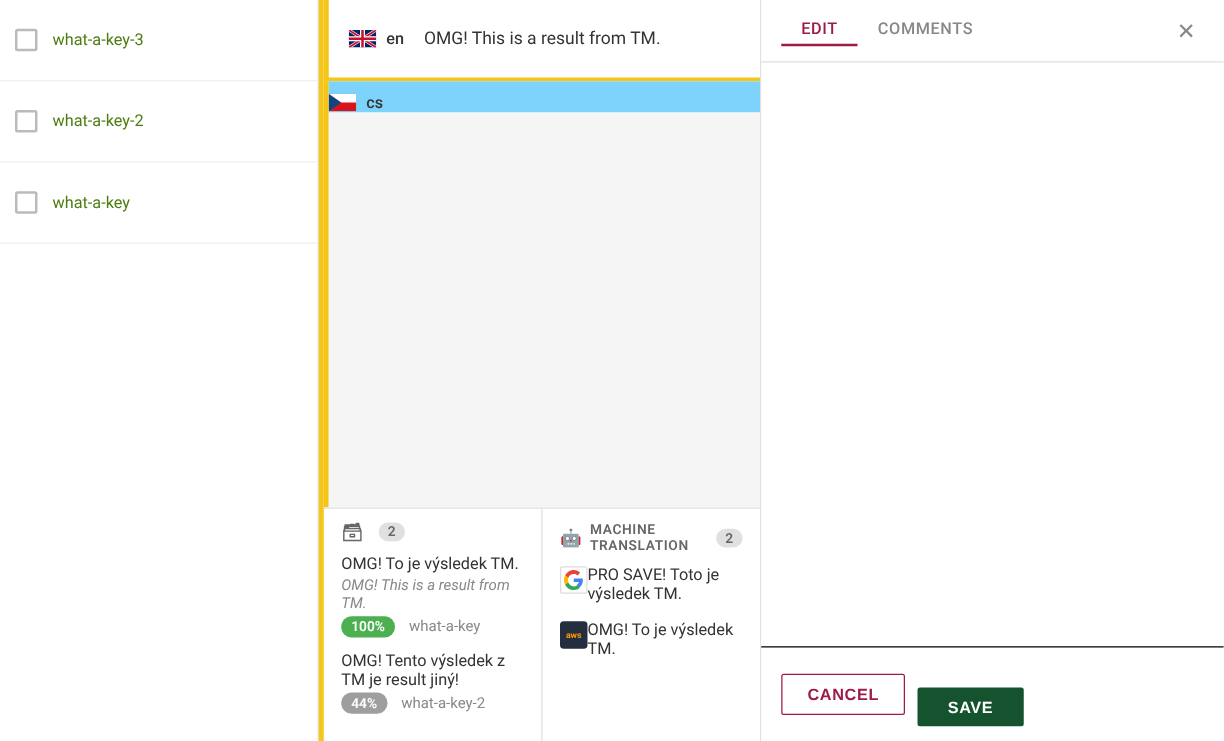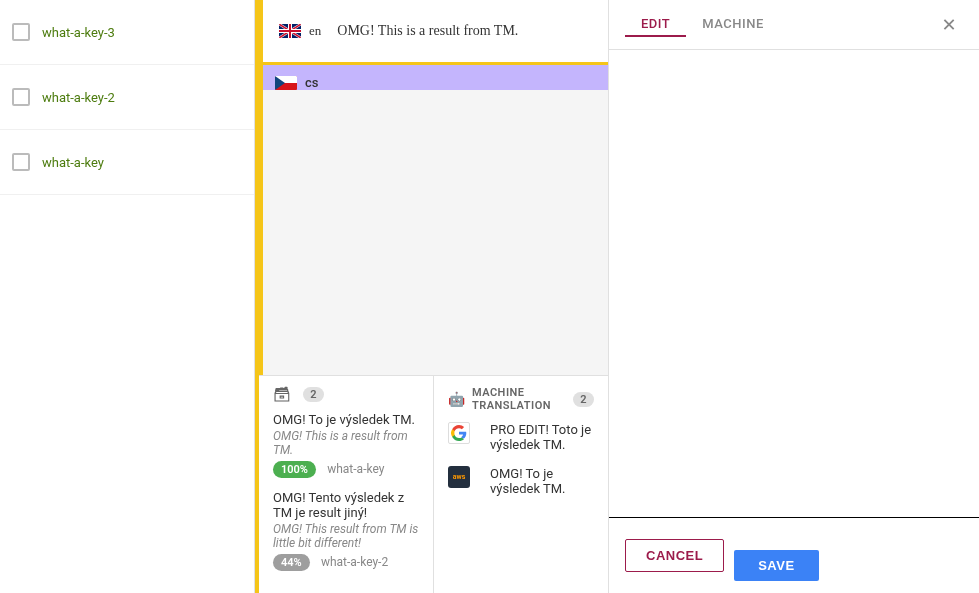--- a/index.html
+++ b/index.html
@@ -36,41 +36,41 @@
 
     .tm-item { margin-bottom: 12px; }
     .tm-item-source { font-size: 13px; color: #333; margin-bottom: 2px; }
     .tm-item-original { font-size: 12px; color: #888; font-style: italic; margin-bottom: 4px; }
     .tm-badge { display: inline-block; border-radius: 12px; padding: 2px 8px; font-size: 11px; font-weight: 600; color: #fff; }
     .tm-badge.green { background: #4caf50; }
     .tm-badge.gray { background: #9e9e9e; }
     .tm-key { font-size: 12px; color: #888; margin-left: 8px; }
 
     .mt-item { display: flex; align-items: flex-start; margin-bottom: 14px; }
-    .mt-provider-icon { width: 22px; height: 22px; margin-right: 20px; flex-shrink: 0; border-radius: 2px; display: flex; align-items: center; justify-content: center; font-size: 10px; font-weight: bold; }
+    .mt-provider-icon { width: 22px; height: 22px; margin-right: 0; flex-shrink: 0; border-radius: 2px; display: flex; align-items: center; justify-content: center; font-size: 10px; font-weight: bold; }
     .google-icon { background: #fff; border: 1px solid #ddd; }
     .aws-icon { background: #232f3e; color: #ff9900; font-size: 8px; border-radius: 3px; }
     .mt-text { font-size: 13px; color: #333; }
 
     
     .right-panel { width: 370px; flex-shrink: 0; display: flex; flex-direction: column; background: #fff; position: relative; }
 
     .panel-tabs { display: flex; align-items: center; border-bottom: 1px solid #e0e0e0; padding: 12px 16px; height: 50px; flex-shrink: 0; }
     .panel-tab { font-size: 13px; font-weight: 500; color: #888; padding: 0 16px; height: 100%; display: flex; align-items: center; cursor: pointer; border-bottom: 2px solid transparent; letter-spacing: 0.5px; }
     .panel-tab.active { color: #9c1b4b; border-bottom: 2px solid #9c1b4b; }
     .panel-close { margin-left: auto; width: 28px; height: 28px; display: flex; align-items: center; justify-content: center; cursor: pointer; color: #888; font-size: 18px; }
 
     .panel-content { flex: 1; padding: 16px; overflow-y: auto; }
 
     .action-buttons { display: flex; align-items: center; padding: 12px 16px; border-top: 1px solid #000000; gap: 10px; flex-shrink: 0; }
     .btn-cancel { border: 1px solid #9c1b4b; color: #9c1b4b; background: #fff; padding: 8px 20px; font-size: 13px; font-weight: 600; cursor: pointer; border-radius: 2px; letter-spacing: 0.5px; }
-    .btn-save { background: #3b82f6; color: #fff; border: none; padding: 8px 24px; font-size: 13px; font-weight: 600; cursor: pointer; border-radius: 2px; letter-spacing: 0.5px; margin-top: 20px; }
+    .btn-save { background: #14532d; color: #fff; border: none; padding: 8px 24px; font-size: 13px; font-weight: 600; cursor: pointer; border-radius: 2px; letter-spacing: 0.5px; margin-top: 20px; }
 
     
-    .source-row { border-left: 4px solid #f5c518; font-family: Liberation Serif, serif; }
+    .source-row { border-left: 4px solid #f5c518; }
     .target-row-wrapper { border-left: 4px solid #f5c518; display: flex; flex-direction: column; flex: 1; }
 
     .divider-yellow { width: 4px; background: #f5c518; flex-shrink: 0; }
   </style>
 </head>
 <body>
 
 <div class="app-container">
   <div class="main-layout">
 
@@ -104,21 +104,21 @@
           <rect x="9" y="0" width="4" height="14" fill="#fff"></rect>
           <rect x="0" y="5" width="22" height="4" fill="#fff"></rect>
           <rect x="10" y="0" width="2" height="14" fill="#C8102E"></rect>
           <rect x="0" y="6" width="22" height="2" fill="#C8102E"></rect>
         </svg>
         <span class="lang-code">en</span>
         <span class="source-text">OMG! This is a result from TM.</span>
       </div>
 
       <div class="target-row-wrapper">
-        <div style="display:flex;align-items:center;padding:10px 12px 0;background:#c4b5fd;">
+        <div style="display:flex;padding:10px 0 0;background:#7dd3fc;">
 
           <svg width="22" height="14" viewBox="0 0 22 14" style="margin-right:8px;flex-shrink:0;border-radius:1px;" xmlns="http://www.w3.org/2000/svg">
             <rect width="22" height="14" fill="#D7141A"></rect>
             <rect width="22" height="7" fill="#fff"></rect>
             <polygon points="0,0 10,7 0,14" fill="#11457E"></polygon>
           </svg>
           <span class="lang-code">cs</span>
         </div>
         <textarea class="target-editor" style="flex: 1 1 0%; min-height: 200px; border: none; outline: none; resize: none; font-size: 14px; background: rgb(245, 245, 245); padding: 8px 16px;"></textarea>
       </div>
@@ -134,21 +134,20 @@
 
             <div class="tm-item">
               <div class="tm-item-source">OMG! To je výsledek TM.</div>
               <div class="tm-item-original">OMG! This is a result from TM.</div>
               <span class="tm-badge green">100%</span>
               <span class="tm-key">what-a-key</span>
             </div>
 
             <div class="tm-item">
               <div class="tm-item-source">OMG! Tento výsledek z TM je result jiný!</div>
-              <div class="tm-item-original">OMG! This result from TM is little bit different!</div>
               <span class="tm-badge gray">44%</span>
               <span class="tm-key">what-a-key-2</span>
             </div>
           </div>
 
           <div class="suggestion-col">
             <div class="section-header">
               <span style="margin-right:6px;font-size:14px;">🤖</span>
               <span>MACHINE TRANSLATION</span>
               <span class="section-badge">2</span>
@@ -156,37 +155,37 @@
 
             <div class="mt-item">
               <div class="mt-provider-icon google-icon">
                 <svg width="16" height="16" viewBox="0 0 16 16" xmlns="http://www.w3.org/2000/svg">
                   <path d="M15.3 8.2c0-.5-.1-1-.2-1.5H8v2.9h4.1c-.2.9-.7 1.7-1.5 2.2v1.8h2.4c1.4-1.3 2.3-3.2 2.3-5.4z" fill="#4285F4"></path>
                   <path d="M8 16c2 0 3.7-.7 5-1.8l-2.4-1.8c-.7.4-1.6.7-2.6.7-2 0-3.7-1.3-4.3-3.1H1.2v1.9C2.5 14.2 5.1 16 8 16z" fill="#34A853"></path>
                   <path d="M3.7 9.9c-.2-.5-.3-1-.3-1.9s.1-1.3.3-1.9V4.2H1.2C.4 5.5 0 7 0 8s.4 2.5 1.2 3.8l2.5-1.9z" fill="#FBBC05"></path>
                   <path d="M8 3.2c1.1 0 2.1.4 2.9 1.1l2.2-2.2C11.7.8 10 0 8 0 5.1 0 2.5 1.8 1.2 4.2l2.5 1.9c.6-1.8 2.3-2.9 4.3-2.9z" fill="#EA4335"></path>
                 </svg>
               </div>
-              <span class="mt-text">PRO EDIT! Toto je výsledek TM.</span>
+              <span class="mt-text">PRO SAVE! Toto je výsledek TM.</span>
             </div>
 
             <div class="mt-item">
               <div class="mt-provider-icon aws-icon" style="font-size:7px;font-weight:bold;color:#ff9900;">aws</div>
               <span class="mt-text">OMG! To je výsledek TM.</span>
             </div>
           </div>
 
         </div>
       </div>
     </div>
 
     <div class="right-panel">
       <div class="panel-tabs">
         <div class="panel-tab active">EDIT</div>
-        <div class="panel-tab">MACHINE</div>
+        <div class="panel-tab">COMMENTS</div>
         <div class="panel-close">✕</div>
       </div>
 
       <div class="panel-content">
         
       </div>
 
       <div class="action-buttons">
         <button class="btn-cancel">CANCEL</button>
         <button class="btn-save">SAVE</button>

